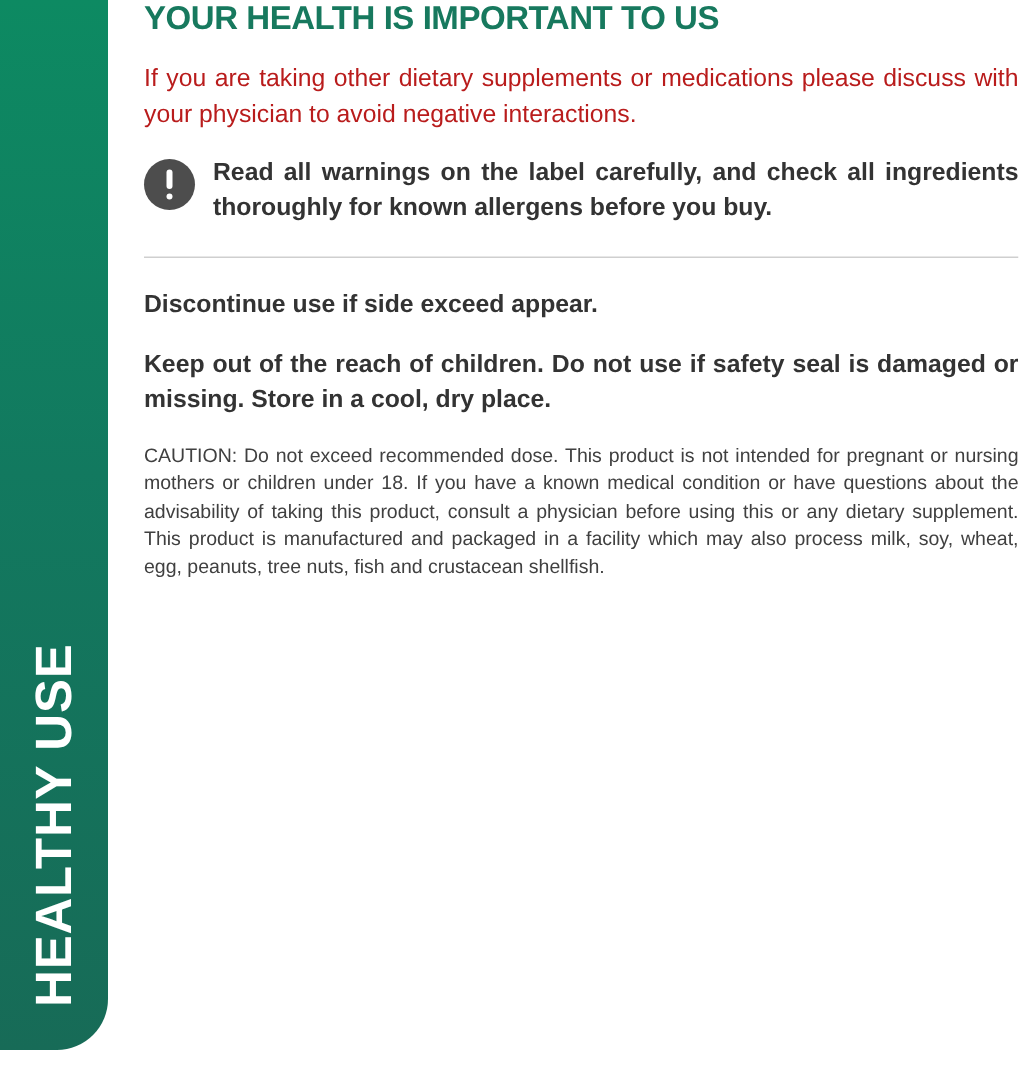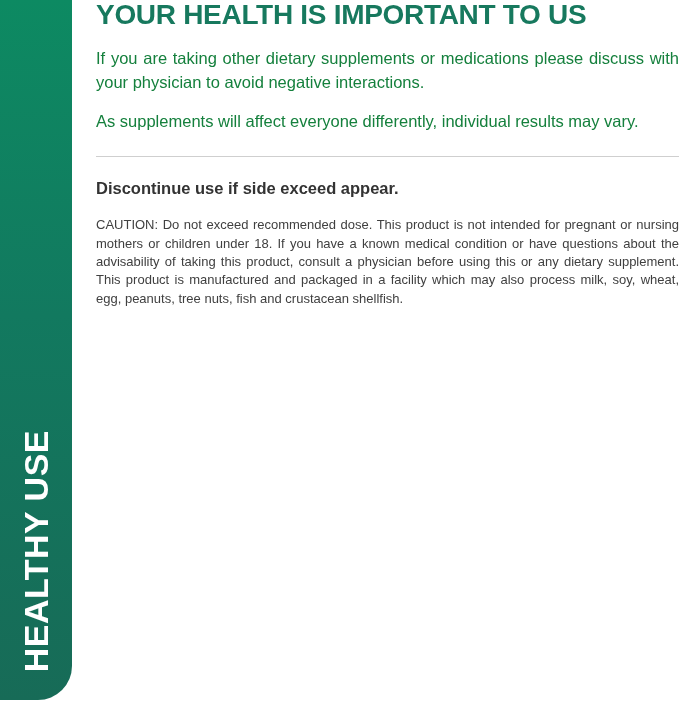--- a/index.html
+++ b/index.html
@@ -56,33 +56,33 @@
     left: 96px;
     top: 0;
     width: 583px;
     box-sizing: border-box;
     padding-right: 0px;
   }
 
   .headline {
     color: #17795e;
     font-weight: bold;
-    font-size: 28px;
+    font-size: 22px;
     line-height: 1.05;
     letter-spacing: -0.3px;
     margin: 0 0 18px 0;
     white-space: nowrap;
   }
 
   p.body {
     font-size: 16.5px;
     line-height: 1.42;
     margin: 0 0 16px 0;
     text-align: justify;
-    color: #15803d;
+    color: #b91c1c;
   }
 
   p.body.last-left {
     text-align: justify;
   }
 
   .warning-row {
     display: flex;
     align-items: flex-start;
     margin: 0 0 16px 0;
@@ -161,24 +161,28 @@
       <span>HEALTHY USE</span>
     </div>
   </div>
 
   <div class="content">
 
     <h1 class="headline">YOUR HEALTH IS IMPORTANT TO US</h1>
 
     <p class="body">If you are taking other dietary supplements or medications please discuss with your physician to avoid negative interactions.</p>
 
+    <div class="warning-row">
+      <div class="warn-icon"></div>
+      <div class="warning-text">Read all warnings on the label carefully, and check all ingredients thoroughly for known allergens before you buy.</div>
+    </div>
 
-    <p class="body last-left">As supplements will affect everyone differently, individual results may vary.</p>
 
     <hr class="divider">
 
     <p class="bold">Discontinue use if side exceed appear.</p>
 
+    <p class="bold">Keep out of the reach of children. Do not use if safety seal is damaged or missing. Store in a cool, dry place.</p>
 
     <p class="caution">CAUTION: Do not exceed recommended dose. This product is not intended for pregnant or nursing mothers or children under 18. If you have a known medical condition or have questions about the advisability of taking this product, consult a physician before using this or any dietary supplement. This product is manufactured and packaged in a facility which may also process milk, soy, wheat, egg, peanuts, tree nuts, fish and crustacean shellfish.</p>
 
   </div>
 </div>
 
 </body></html>

